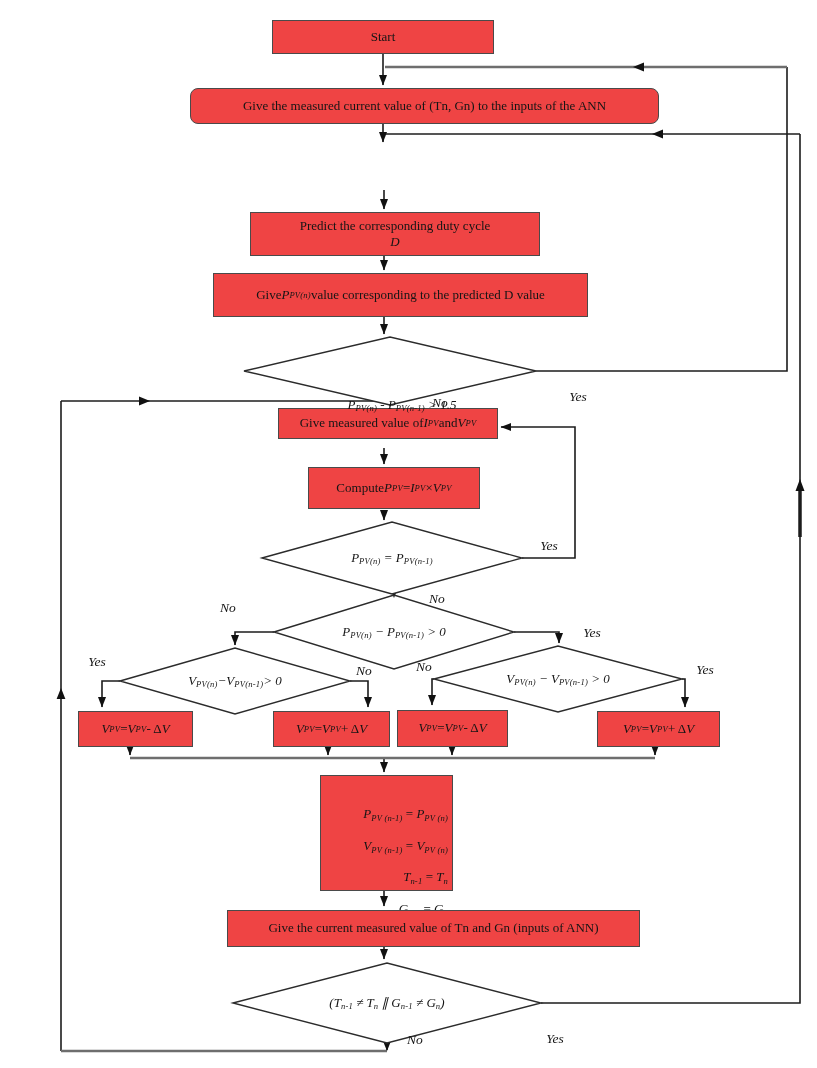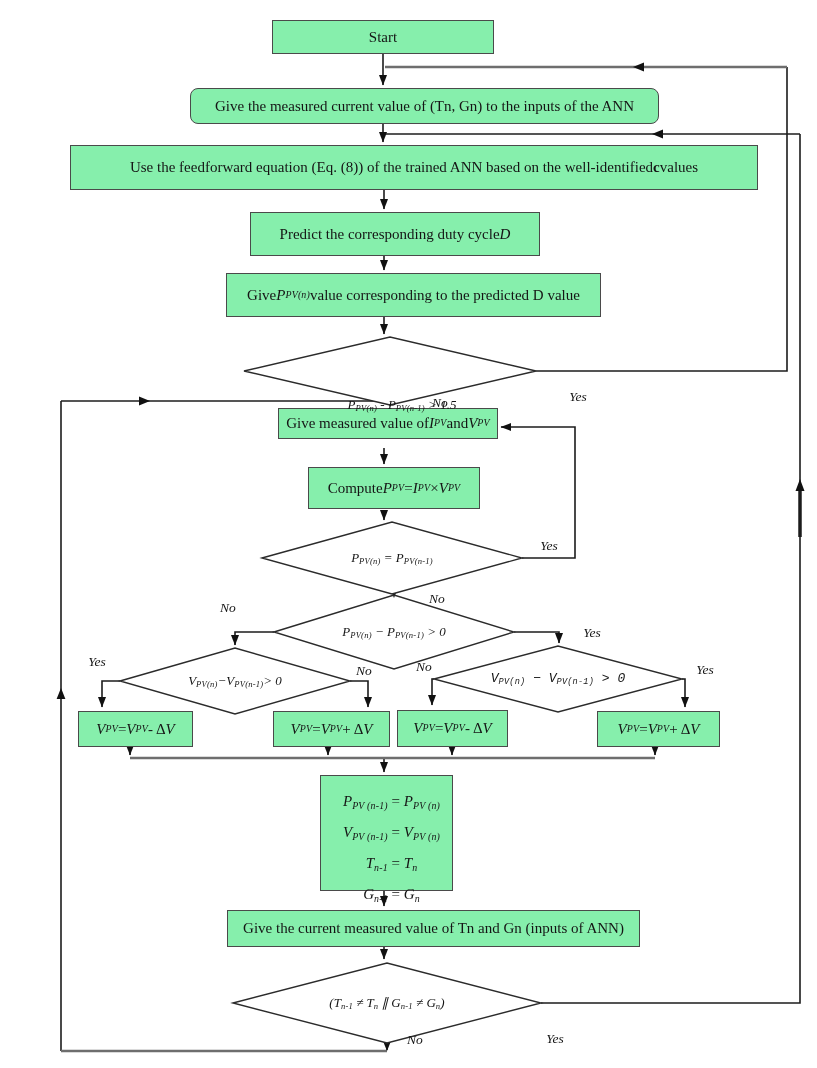--- a/index.html
+++ b/index.html
@@ -1,22 +1,22 @@
 <!DOCTYPE html>
 <html><head>
 <meta charset="utf-8">
 <style>
   html,body{margin:0;padding:0;background:#ffffff;}
   #canvas{position:relative;width:817px;height:1068px;background:#ffffff;
           font-family:"Liberation Serif",serif;color:#151515;overflow:hidden;}
   #wires{position:absolute;left:0;top:0;width:817px;height:1068px;}
-  .box{position:absolute;border:1.5px solid #4a4a4a;background:#86efac;
+  .box{position:absolute;border:1.5px solid #4a4a4a;background:#ef4444;
        display:flex;align-items:center;justify-content:center;text-align:center;
-       font-size:15px;line-height:1.25;white-space:nowrap;box-sizing:border-box;}
-  .box.update{display:block;text-align:center;padding:12px 4px 0 14px;line-height:27px;}
+       font-size:13px;line-height:1.25;white-space:nowrap;box-sizing:border-box;}
+  .box.update{display:block;text-align:right;padding:24px 4px 0 14px;line-height:27px;}
   .box.update > div{white-space:nowrap;}
   .dlabel{position:absolute;transform:translate(-50%,-50%);white-space:nowrap;
           font-style:italic;font-size:13px;text-align:center;}
   .lbl{position:absolute;transform:translate(-50%,-50%);font-style:italic;
        font-size:13.5px;white-space:nowrap;}
   .it{font-style:italic;}
   .bd{font-weight:bold;}
   .sub{font-size:0.66em;vertical-align:-0.30em;letter-spacing:0.2px;}
   svg path,svg polygon{shape-rendering:geometricPrecision;}
 </style>
@@ -91,30 +91,25 @@
       <polygon points="434,679 558,646 682,679 558,712" fill="none"></polygon>
       <polygon points="233,1003 387,963 541,1003 387,1043"></polygon>
     </g>
   </svg>
 <div class="box" style="left: 272px; top: 20px; width: 222px; height: 34px;">
       <span>Start</span>
     </div>
     <div class="box" style="left: 190px; top: 88px; width: 469px; height: 36px; border-radius: 8px;">
       <span>Give the measured current value of (Tn, Gn) to the inputs of the ANN</span>
     </div>
-    <div class="box" style="left: 70px; top: 145px; width: 688px; height: 45px;">
-      <span>Use the feedforward equation (Eq. (8)) of the trained ANN based on the well-identified </span>
-      <span class="bd">c</span>
-      <span> values</span>
-    </div>
-    <div class="box" style="left: 250px; top: 212px; width: 290px; height: 44px;">
+    <div class="box" style="left: 250px; top: 212px; width: 290px; height: 44px; flex-direction: column;">
       <span>Predict the corresponding duty cycle </span>
       <span class="it">D</span>
     </div>
-    <div class="box" style="left: 226px; top: 273px; width: 375px; height: 44px;">
+    <div class="box" style="left: 213px; top: 273px; width: 375px; height: 44px;">
       <span>Give </span>
       <span class="it">P</span>
       <span class="it sub">PV(n)</span>
       <span> value corresponding to the predicted D value</span>
     </div>
     <div class="box" style="left: 278px; top: 408px; width: 220px; height: 31px;">
       <span>Give measured value of </span>
       <span class="it">I</span>
       <span class="it sub">PV</span>
       <span> and </span>
@@ -174,21 +169,21 @@
       <div><span class="it">T</span><span class="it sub">n-1</span><span> = </span><span class="it">T</span><span class="it sub">n</span></div>
       <div><span class="it">G</span><span class="it sub">n-1</span><span> = </span><span class="it">G</span><span class="it sub">n</span></div>
     </div>
     <div class="box" style="left: 227px; top: 910px; width: 413px; height: 37px;">
       <span>Give the current measured value of Tn and Gn (inputs of ANN)</span>
     </div>
     <div class="dlabel" style="left: 402px; top: 371px; margin-top: 34px;"><span class="it">P</span><span class="it sub">PV(n)</span><span class="it"> - </span><span class="it">P</span><span class="it sub">PV(n-1)</span><span class="it"> &gt; 1.5</span></div>
     <div class="dlabel" style="left: 392px; top: 558px;"><span class="it">P</span><span class="it sub">PV(n)</span><span class="it"> = </span><span class="it">P</span><span class="it sub">PV(n-1)</span></div>
     <div class="dlabel" style="left: 394px; top: 632px;"><span class="it">P</span><span class="it sub">PV(n)</span><span class="it"> − </span><span class="it">P</span><span class="it sub">PV(n-1)</span><span class="it"> &gt; 0</span></div>
     <div class="dlabel" style="left: 235px; top: 681px;"><span class="it">V</span><span class="it sub">PV(n)</span><span class="it">−</span><span class="it">V</span><span class="it sub">PV(n-1)</span><span class="it">&gt; 0</span></div>
-    <div class="dlabel" style="left: 558px; top: 679px; font-family: Liberation Mono, monospace;"><span class="it">V</span><span class="it sub">PV(n)</span><span class="it"> − </span><span class="it">V</span><span class="it sub">PV(n-1)</span><span class="it"> &gt; 0</span></div>
+    <div class="dlabel" style="left: 558px; top: 679px;"><span class="it">V</span><span class="it sub">PV(n)</span><span class="it"> − </span><span class="it">V</span><span class="it sub">PV(n-1)</span><span class="it"> &gt; 0</span></div>
     <div class="dlabel" style="left: 387px; top: 1003px;"><span class="it">(</span><span class="it">T</span><span class="it sub">n-1</span><span class="it"> ≠ </span><span class="it">T</span><span class="it sub">n</span><span class="it"> ∥ </span><span class="it">G</span><span class="it sub">n-1</span><span class="it"> ≠ </span><span class="it">G</span><span class="it sub">n</span><span class="it">)</span></div>
     <div class="lbl" style="left: 440px; top: 403px;">No</div>
     <div class="lbl" style="left: 578px; top: 397px;">Yes</div>
     <div class="lbl" style="left: 549px; top: 546px;">Yes</div>
     <div class="lbl" style="left: 437px; top: 599px;">No</div>
     <div class="lbl" style="left: 228px; top: 608px;">No</div>
     <div class="lbl" style="left: 592px; top: 633px;">Yes</div>
     <div class="lbl" style="left: 97px; top: 662px;">Yes</div>
     <div class="lbl" style="left: 364px; top: 671px;">No</div>
     <div class="lbl" style="left: 424px; top: 667px;">No</div>

